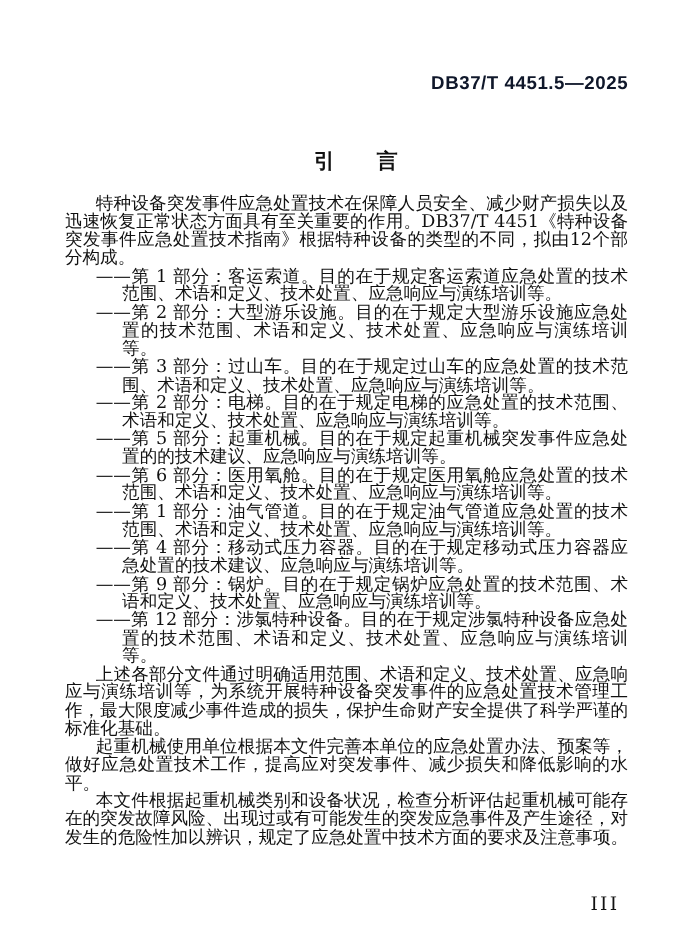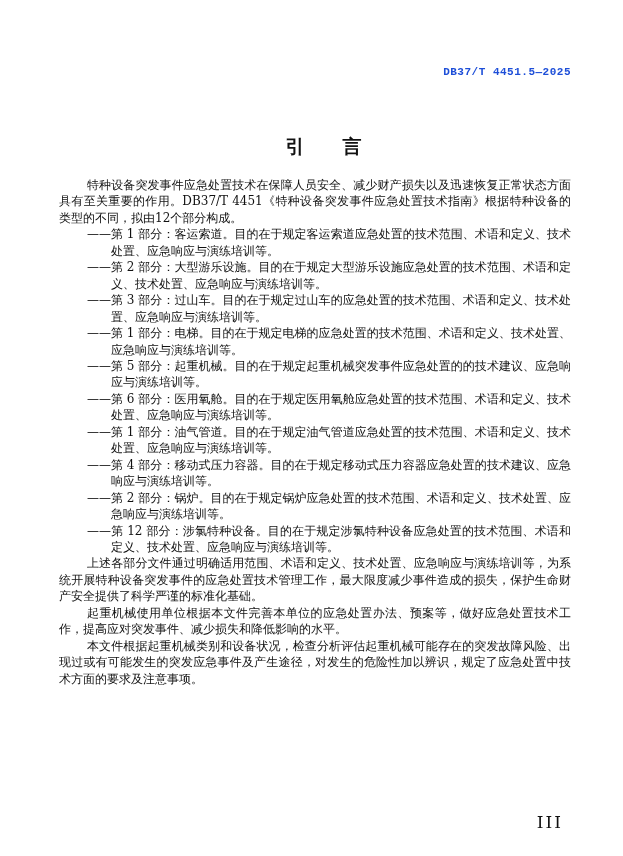--- a/index.html
+++ b/index.html
@@ -12,25 +12,25 @@
     width: 623px;
     height: 856px;
     background: #ffffff;
     overflow: hidden;
     color: #111111;
   }
   .std-code {
     position: absolute;
     top: 66px;
     right: 52px;
-    font-family: Liberation Mono, monospace;
+    font-family: Liberation Sans, sans-serif;
     font-weight: bold;
-    font-size: 11px;
+    font-size: 17px;
     letter-spacing: 0.5px;
-    color: #1d4ed8;
+    color: #0f172a;
     white-space: nowrap;
   }
   .doc-title {
     position: absolute;
     top: 122px;
     left: 0;
     width: 100%;
     margin: 12px;
     text-align: center;
     font-family: "DejaVu Sans", sans-serif;
@@ -38,21 +38,21 @@
     font-size: 19px;
     color: #111111;
     white-space: pre;
   }
   .doc-body {
     position: absolute;
     top: 177px;
     left: 59px;
     width: 512px;
     font-family: "DejaVu Serif", serif;
-    font-size: 12px;
+    font-size: 16px;
     line-height: 16.45px;
     text-align: justify;
     color: #111111;
   }
   .para {
     margin: 0;
     text-indent: 28px;
   }
   .part-item {
     margin: 0;
@@ -78,26 +78,26 @@
 
   <h1 class="doc-title">引　　言</h1>
 
   <div class="doc-body">
 
     <p class="para">特种设备突发事件应急处置技术在保障人员安全、减少财产损失以及迅速恢复正常状态方面具有至关重要的作用。DB37/T 4451《特种设备突发事件应急处置技术指南》根据特种设备的类型的不同，拟由12个部分构成。</p>
 
     <div class="part-item">——第 1 部分：客运索道。目的在于规定客运索道应急处置的技术范围、术语和定义、技术处置、应急响应与演练培训等。</div>
     <div class="part-item">——第 2 部分：大型游乐设施。目的在于规定大型游乐设施应急处置的技术范围、术语和定义、技术处置、应急响应与演练培训等。</div>
     <div class="part-item">——第 3 部分：过山车。目的在于规定过山车的应急处置的技术范围、术语和定义、技术处置、应急响应与演练培训等。</div>
-    <div class="part-item">——第 1 部分：电梯。目的在于规定电梯的应急处置的技术范围、术语和定义、技术处置、应急响应与演练培训等。</div>
+    <div class="part-item">——第 2 部分：电梯。目的在于规定电梯的应急处置的技术范围、术语和定义、技术处置、应急响应与演练培训等。</div>
     <div class="part-item">——第 5 部分：起重机械。目的在于规定起重机械突发事件应急处置的的技术建议、应急响应与演练培训等。</div>
     <div class="part-item">——第 6 部分：医用氧舱。目的在于规定医用氧舱应急处置的技术范围、术语和定义、技术处置、应急响应与演练培训等。</div>
     <div class="part-item">——第 1 部分：油气管道。目的在于规定油气管道应急处置的技术范围、术语和定义、技术处置、应急响应与演练培训等。</div>
     <div class="part-item">——第 4 部分：移动式压力容器。目的在于规定移动式压力容器应急处置的技术建议、应急响应与演练培训等。</div>
-    <div class="part-item">——第 2 部分：锅炉。目的在于规定锅炉应急处置的技术范围、术语和定义、技术处置、应急响应与演练培训等。</div>
+    <div class="part-item">——第 9 部分：锅炉。目的在于规定锅炉应急处置的技术范围、术语和定义、技术处置、应急响应与演练培训等。</div>
     <div class="part-item">——第 12 部分：涉氯特种设备。目的在于规定涉氯特种设备应急处置的技术范围、术语和定义、技术处置、应急响应与演练培训等。</div>
 
     <p class="para">上述各部分文件通过明确适用范围、术语和定义、技术处置、应急响应与演练培训等，为系统开展特种设备突发事件的应急处置技术管理工作，最大限度减少事件造成的损失，保护生命财产安全提供了科学严谨的标准化基础。</p>
 
     <p class="para">起重机械使用单位根据本文件完善本单位的应急处置办法、预案等，做好应急处置技术工作，提高应对突发事件、减少损失和降低影响的水平。</p>
 
     <p class="para">本文件根据起重机械类别和设备状况，检查分析评估起重机械可能存在的突发故障风险、出现过或有可能发生的突发应急事件及产生途径，对发生的危险性加以辨识，规定了应急处置中技术方面的要求及注意事项。</p>
 
   </div>
 

